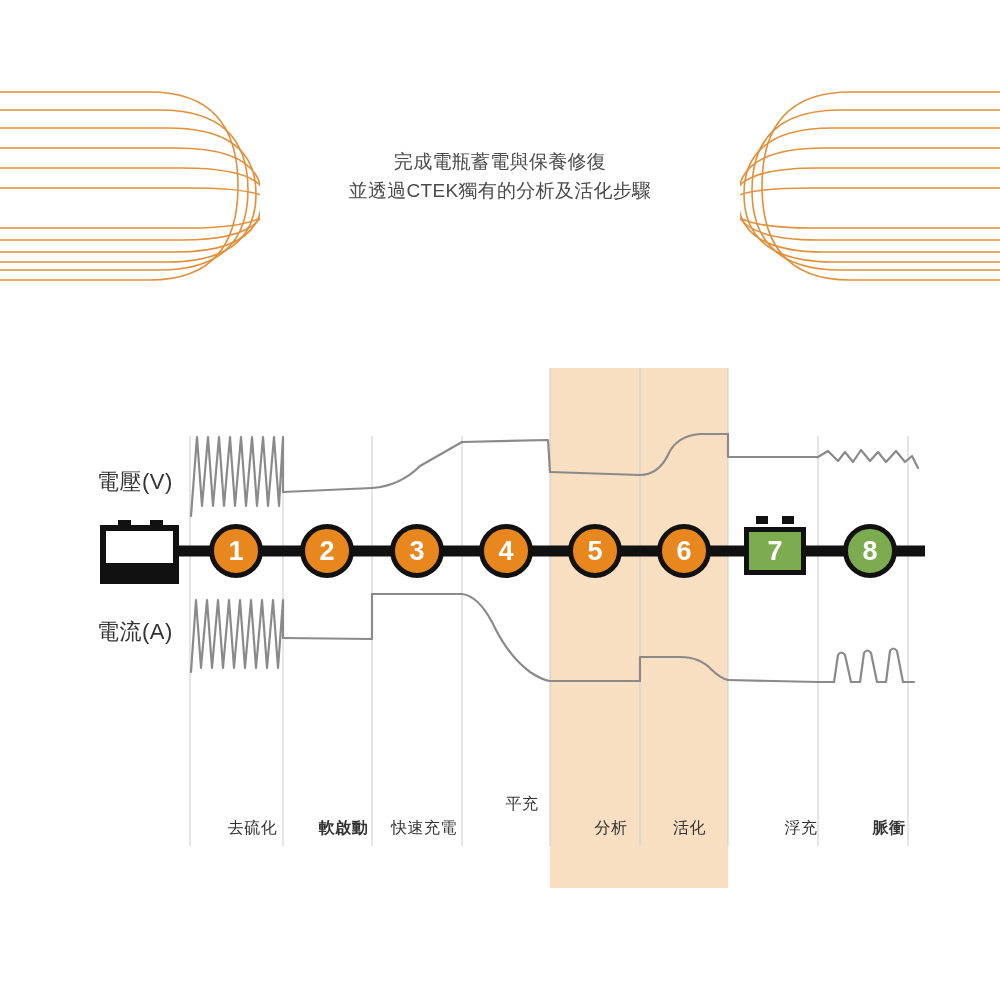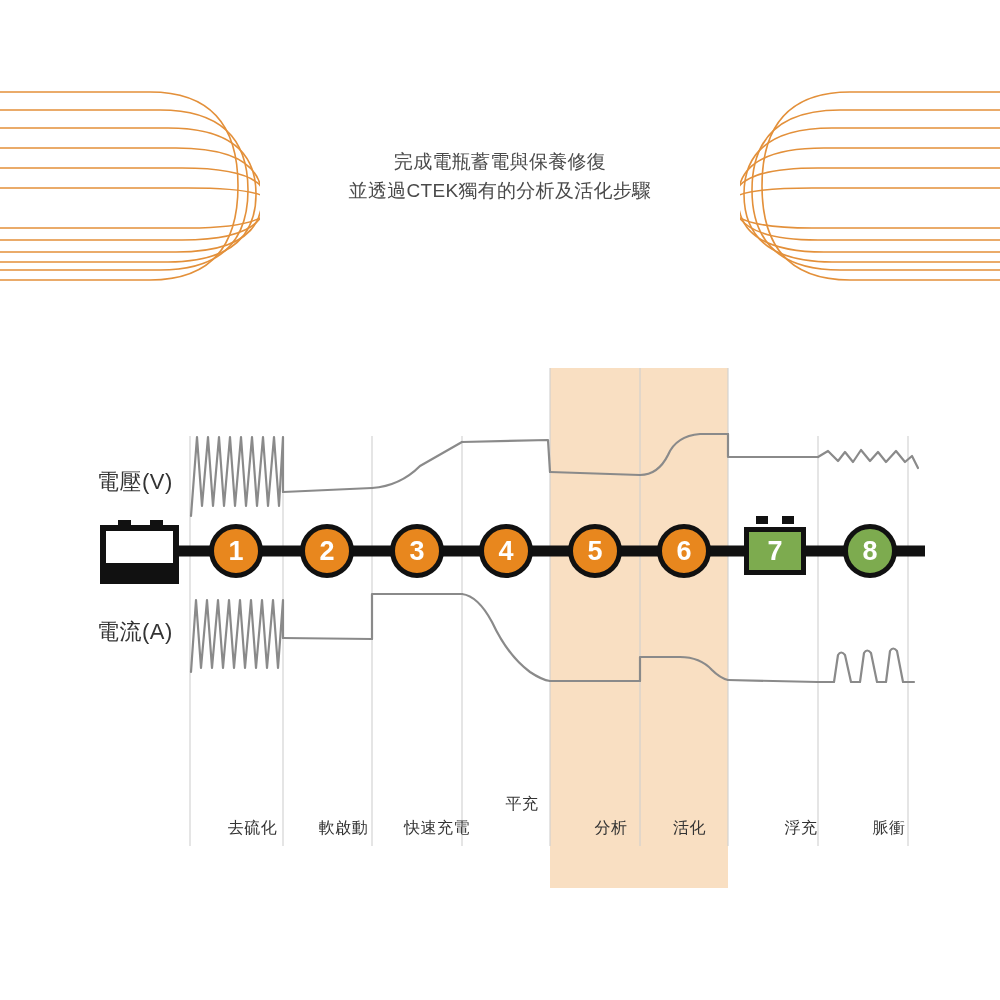--- a/index.html
+++ b/index.html
@@ -255,22 +255,22 @@
 
     <div style="position:absolute;left:744px;top:527px;width:62px;height:48px;">
       <div class="batt-nub" style="left:12px;"></div>
       <div class="batt-nub" style="left:38px;"></div>
       <div class="step-badge badge-batt-green" style="left:0;top:0;position:absolute;">7</div>
     </div>
 
     <div class="step-badge badge-circle-green" style="left:843px;top:524px;">8</div>
 
     <div class="stage-name" style="left:190px;top:818px;width:93px;">去硫化</div>
-    <div class="stage-name" style="left:283px;top:818px;width:89px;">軟啟動</div>
-    <div class="stage-name" style="left:385px;top:818px;width:72px;">快速充電</div>
+    <div class="stage-name" style="left:283px;top:818px;width:89px;font-weight:bold;">軟啟動</div>
+    <div class="stage-name" style="left:372px;top:818px;width:72px;">快速充電</div>
     <div class="stage-name" style="left:462px;top:794px;width:88px;">平充</div>
     <div class="stage-name" style="left:550px;top:818px;width:90px;">分析</div>
     <div class="stage-name" style="left:640px;top:818px;width:67px;">活化</div>
     <div class="stage-name" style="left:728px;top:818px;width:114px;">浮充</div>
-    <div class="stage-name" style="left:818px;top:818px;width:110px;">脈衝</div>
+    <div class="stage-name" style="left:818px;top:818px;width:110px;font-weight:bold;">脈衝</div>
 
   </div>
 </div>
 
 </body></html>

